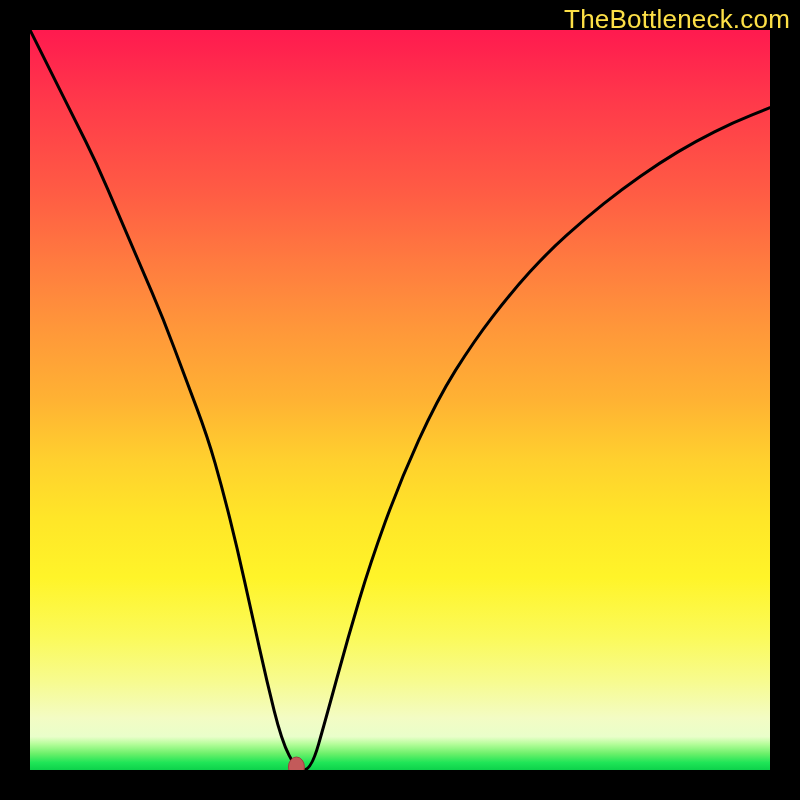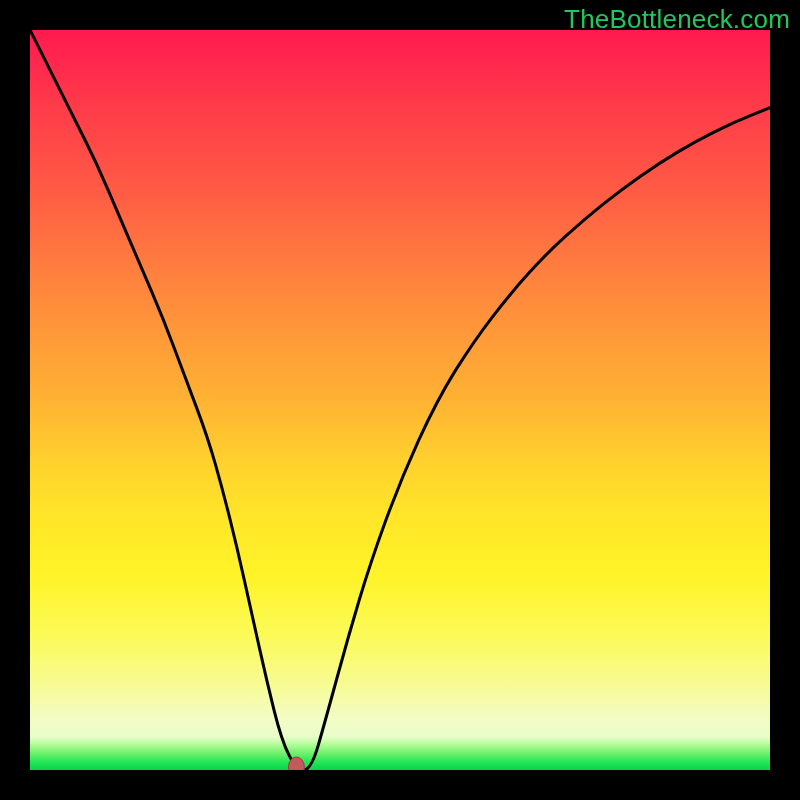--- a/index.html
+++ b/index.html
@@ -14,21 +14,21 @@
   .frame {
     position: relative;
     width: 800px;
     height: 800px;
     background: #000;
   }
   .watermark {
     position: absolute;
     top: 4px;
     right: 10px;
-    color: #22c55e;
+    color: #fde047;
     font-size: 26px;
     font-weight: 500;
     letter-spacing: 0.2px;
     z-index: 5;
     user-select: none;
     pointer-events: none;
   }
   .plot {
     position: absolute;
     left: 30px;

